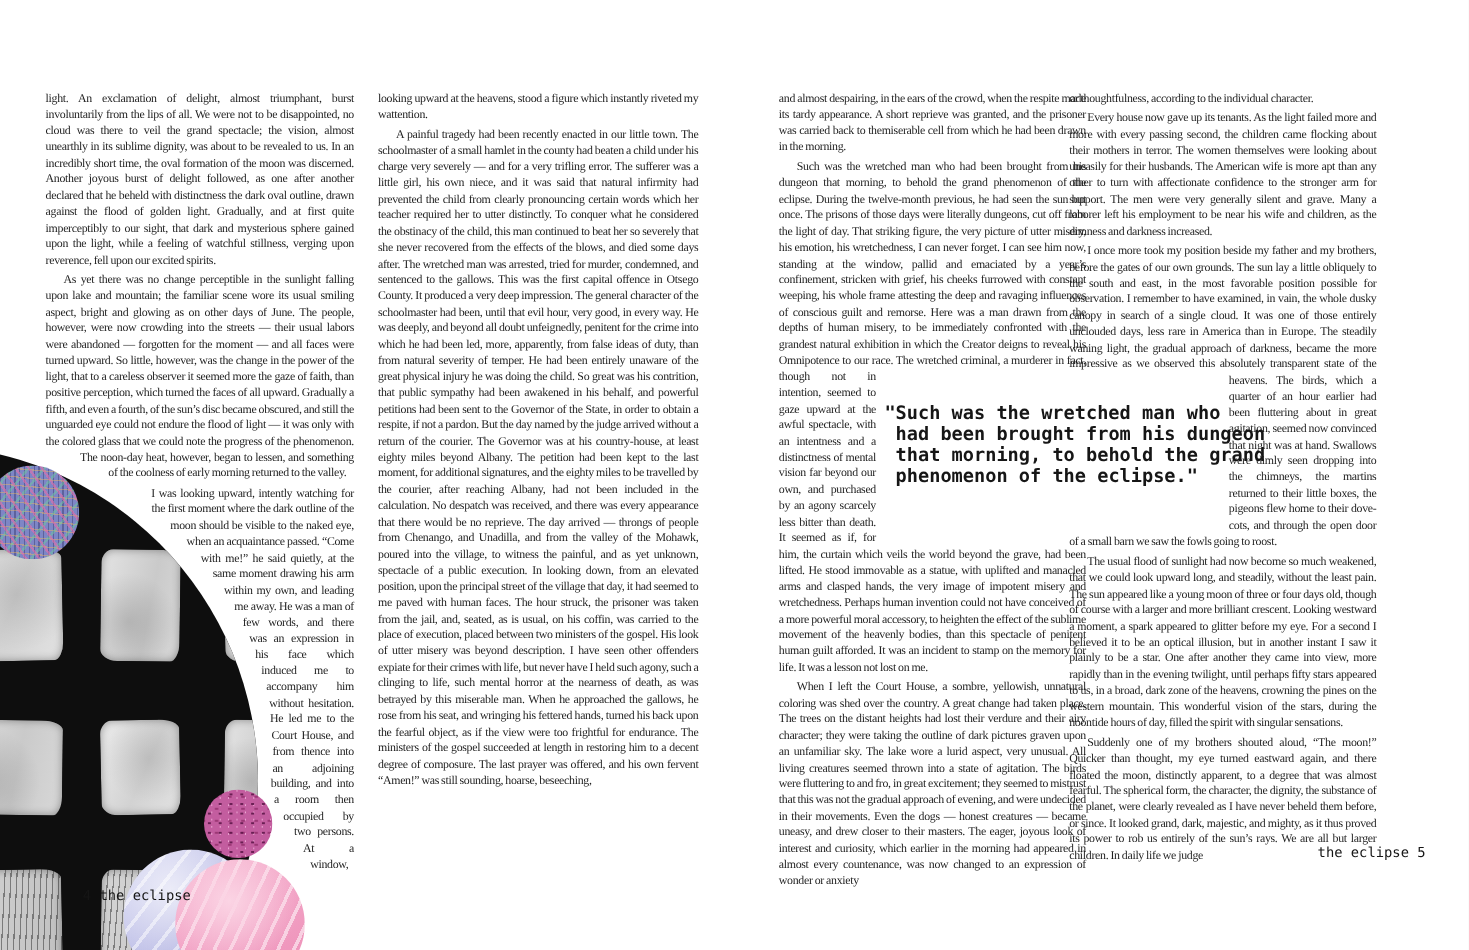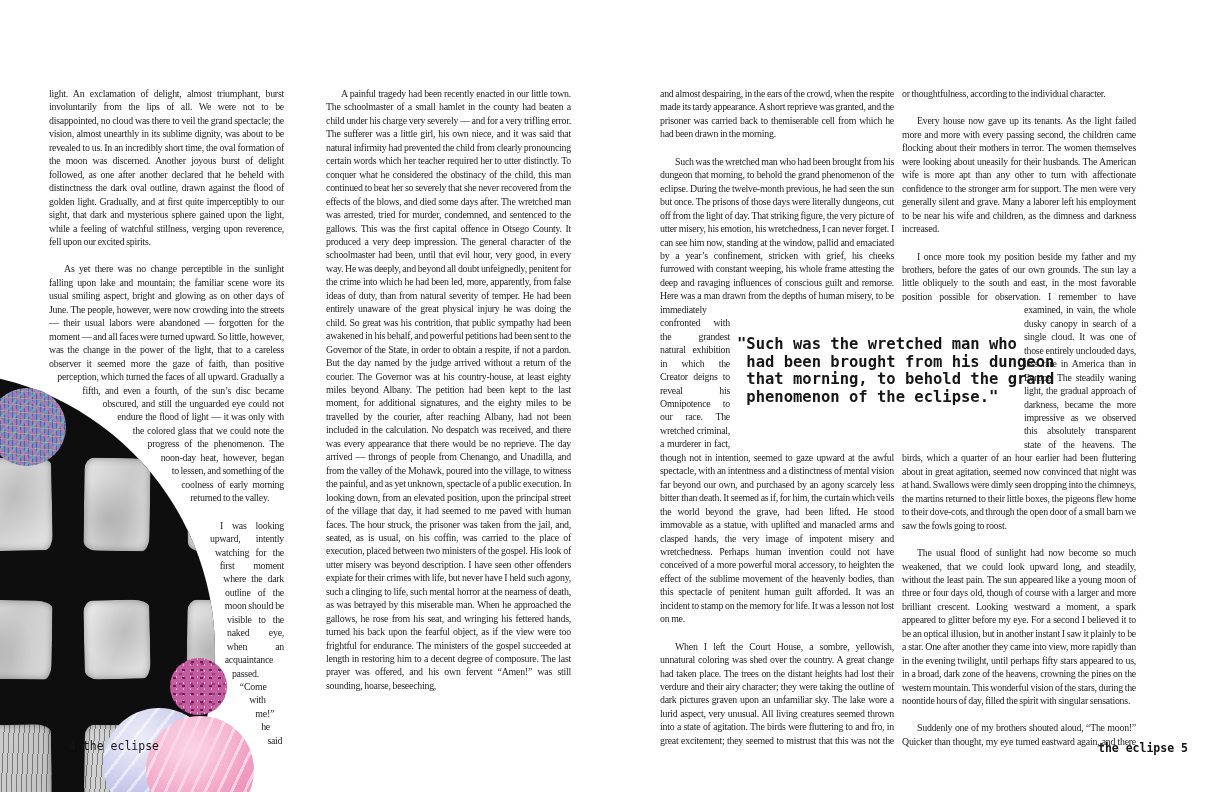--- a/index.html
+++ b/index.html
@@ -6,21 +6,21 @@
   .page{position:relative;width:1224px;height:792px;background:#fff;overflow:hidden;outline:1px solid #e7e7e7;}
 
   
   .col{position:absolute;top:73px;height:676px;overflow:hidden;
        font-family:"Liberation Serif",serif;font-size:9.9px;line-height:13.45px;
        letter-spacing:-0.25px;word-spacing:-0.45px;color:#1e1e1e;text-align:justify;z-index:5;}
   .col1{left:35px;width:263px;}
   .col2{left:312px;width:273px;}
   .col3{left:646px;width:262px;}
   .col4{left:888px;width:262px;}
-  .para{margin:14px;}
+  .para{margin:3px;}
   .ind{text-indent:15px;}
 
   
   .carve1{float:left;width:248px;height:676px;shape-margin:2px;
     shape-outside:polygon(-20px 300px,13px 308px,42px 323px,63px 336px,77px 349px,92px 362px,
       107px 375px,122px 390px,133px 403px,143px 417px,152px 430px,160px 443px,167px 457px,
       172px 470px,177px 484px,182px 497px,186px 511px,188px 524px,187px 538px,190px 551px,
       190px 565px,188px 578px,186px 592px,194px 606px,202px 620px,212px 634px,218px 647px,
       224px 661px,230px 674px,238px 690px,-20px 690px);}
   .carve3{float:right;width:178px;height:676px;
@@ -29,21 +29,21 @@
     shape-outside:polygon(0px 238px,136px 238px,136px 370px,0px 370px);}
 
   
   .pullquote{position:absolute;left:737px;top:336px;width:345px;z-index:6;
     font-family:"DejaVu Sans Mono",monospace;font-weight:bold;font-size:15.5px;
     line-height:17.5px;white-space:pre-wrap;color:#161616;}
 
   
   .folio{position:absolute;font-family:"DejaVu Sans Mono",monospace;font-size:11.5px;color:#151515;z-index:7;}
   .folio-left{left:37px;top:739px;margin-left:32px;}
-  .folio-right{right:36px;top:741px;font-weight:bold;}
+  .folio-right{right:36px;top:703px;}
 
   
   .photo-circle{position:absolute;left:-345px;top:371px;width:560px;height:560px;border-radius:50%;
     background:#0e0e0e;overflow:hidden;z-index:1;}
   .pane{position:absolute;border-radius:10px 18px 8px 14px/12px 8px 16px 10px;
     box-shadow:inset 0 0 7px rgba(0,0,0,.38);}
   .pane.a{background:
     radial-gradient(circle at 60% 40%,rgba(0,0,0,.10),rgba(0,0,0,0) 60%),
     linear-gradient(115deg,#ececec,#d2d2d2 55%,#e2e2e2);}
   .pane.b{background:
@@ -104,20 +104,21 @@
   <div class="circ pink"></div>
 
   <div class="col col1">
     <div class="carve1"></div>
     <p class="para"><span>light. An exclamation of delight, almost triumphant, burst involuntarily from the lips of all. We were not to be disappointed, no cloud was there to veil the grand spectacle; the vision, almost unearthly in its sublime dignity, was about to be revealed to us. In an incredibly short time, the oval formation of the moon was discerned. Another joyous burst of delight followed, as one after another declared that he beheld with distinctness the dark oval outline, drawn against the flood of golden light. Gradually, and at first quite imperceptibly to our sight, that dark and mysterious sphere gained upon the light, while a feeling of watchful stillness, verging upon reverence, fell upon our excited spirits.</span></p>
     <p class="para ind"><span>As yet there was no change perceptible in the sunlight falling upon lake and mountain; the familiar scene wore its usual smiling aspect, bright and glowing as on other days of June. The people, however, were now crowding into the streets — their usual labors were abandoned — forgotten for the moment — and all faces were turned upward. So little, however, was the change in the power of the light, that to a careless observer it seemed more the gaze of faith, than positive perception, which turned the faces of all upward. Gradually a fifth, and even a fourth, of the sun’s disc became obscured, and still the unguarded eye could not endure the flood of light — it was only with the colored glass that we could note the progress of the phenomenon. The noon-day heat, however, began to lessen, and something of the coolness of early morning returned to the valley.</span></p>
     <p class="para ind"><span>I was looking upward, intently watching for the first moment where the dark outline of the moon should be visible to the naked eye, when an acquaintance passed. “Come with me!” he said quietly, at the same moment drawing his arm within my own, and leading me away. He was a man of few words, and there was an expression in his face which induced me to accompany him without hesitation. He led me to the Court House, and from thence into an adjoining building, and into a room then occupied by two persons. At a window,</span></p>
   </div>
 
   <div class="col col2">
+    <p class="para"><span>looking upward at the heavens, stood a figure which instantly riveted my wattention.</span></p>
     <p class="para ind"><span>A painful tragedy had been recently enacted in our little town. The schoolmaster of a small hamlet in the county had beaten a child under his charge very severely — and for a very trifling error. The sufferer was a little girl, his own niece, and it was said that natural infirmity had prevented the child from clearly pronouncing certain words which her teacher required her to utter distinctly. To conquer what he considered the obstinacy of the child, this man continued to beat her so severely that she never recovered from the effects of the blows, and died some days after. The wretched man was arrested, tried for murder, condemned, and sentenced to the gallows. This was the first capital offence in Otsego County. It produced a very deep impression. The general character of the schoolmaster had been, until that evil hour, very good, in every way. He was deeply, and beyond all doubt unfeignedly, penitent for the crime into which he had been led, more, apparently, from false ideas of duty, than from natural severity of temper. He had been entirely unaware of the great physical injury he was doing the child. So great was his contrition, that public sympathy had been awakened in his behalf, and powerful petitions had been sent to the Governor of the State, in order to obtain a respite, if not a pardon. But the day named by the judge arrived without a return of the courier. The Governor was at his country-house, at least eighty miles beyond Albany. The petition had been kept to the last moment, for additional signatures, and the eighty miles to be travelled by the courier, after reaching Albany, had not been included in the calculation. No despatch was received, and there was every appearance that there would be no reprieve. The day arrived — throngs of people from Chenango, and Unadilla, and from the valley of the Mohawk, poured into the village, to witness the painful, and as yet unknown, spectacle of a public execution. In looking down, from an elevated position, upon the principal street of the village that day, it had seemed to me paved with human faces. The hour struck, the prisoner was taken from the jail, and, seated, as is usual, on his coffin, was carried to the place of execution, placed between two ministers of the gospel. His look of utter misery was beyond description. I have seen other offenders expiate for their crimes with life, but never have I held such agony, such a clinging to life, such mental horror at the nearness of death, as was betrayed by this miserable man. When he approached the gallows, he rose from his seat, and wringing his fettered hands, turned his back upon the fearful object, as if the view were too frightful for endurance. The ministers of the gospel succeeded at length in restoring him to a decent degree of composure. The last prayer was offered, and his own fervent “Amen!” was still sounding, hoarse, beseeching,</span></p>
   </div>
 
   <div class="col col3">
     <div class="carve3"></div>
     <p class="para"><span>and almost despairing, in the ears of the crowd, when the respite made its tardy appearance. A short reprieve was granted, and the prisoner was carried back to themiserable cell from which he had been drawn in the morning.</span></p>
     <p class="para ind"><span>Such was the wretched man who had been brought from his dungeon that morning, to behold the grand phenomenon of the eclipse. During the twelve-month previous, he had seen the sun but once. The prisons of those days were literally dungeons, cut off from the light of day. That striking figure, the very picture of utter misery, his emotion, his wretchedness, I can never forget. I can see him now, standing at the window, pallid and emaciated by a year’s confinement, stricken with grief, his cheeks furrowed with constant weeping, his whole frame attesting the deep and ravaging influences of conscious guilt and remorse. Here was a man drawn from the depths of human misery, to be immediately confronted with the grandest natural exhibition in which the Creator deigns to reveal his Omnipotence to our race. The wretched criminal, a murderer in fact, though not in intention, </span><span>seemed to gaze upward at the awful spectacle, with an intentness and a distinctness of mental vision far beyond our own, and purchased by an agony scarcely less bitter than death. It seemed as if, for him, the curtain which veils the world beyond the grave, had been lifted. He stood immovable as a statue, with uplifted and manacled arms and clasped hands, the very image of impotent misery and wretchedness. Perhaps human invention could not have conceived of a more powerful moral accessory, to heighten the effect of the sublime movement of the heavenly bodies, than this spectacle of penitent human guilt afforded. It was an incident to stamp on the memory for life. It was a lesson not lost on me.</span></p>
     <p class="para ind"><span>When I left the Court House, a sombre, yellowish, unnatural coloring was shed over the country. A great change had taken place. The trees on the distant heights had lost their verdure and their airy character; they were taking the outline of dark pictures graven upon an unfamiliar sky. The lake wore a lurid aspect, very unusual. All living creatures seemed thrown into a state of agitation. The birds were fluttering to and fro, in great excitement; they seemed to mistrust that this was not the gradual approach of evening, and were undecided in their movements. Even the dogs — honest creatures — became uneasy, and drew closer to their masters. The eager, joyous look of interest and curiosity, which earlier in the morning had appeared in almost every countenance, was now changed to an expression of wonder or anxiety</span></p>
   </div>
 

